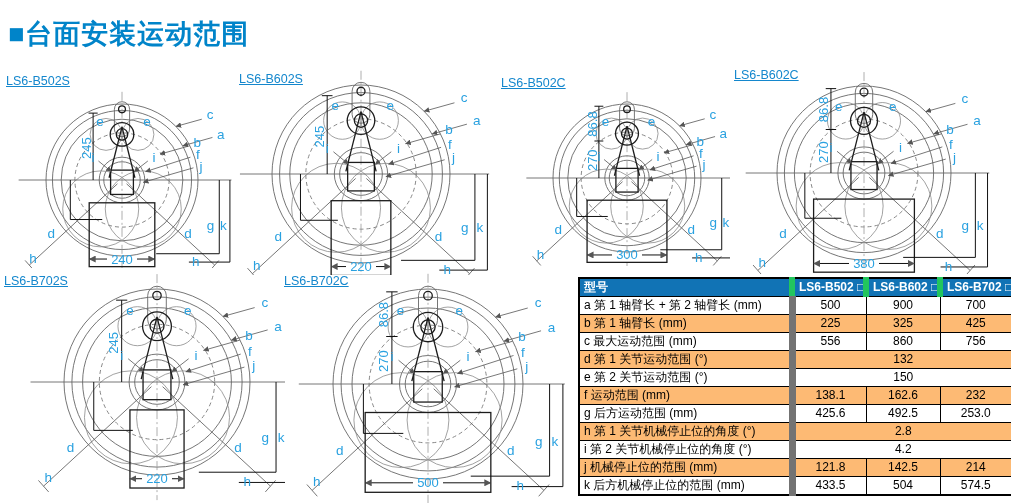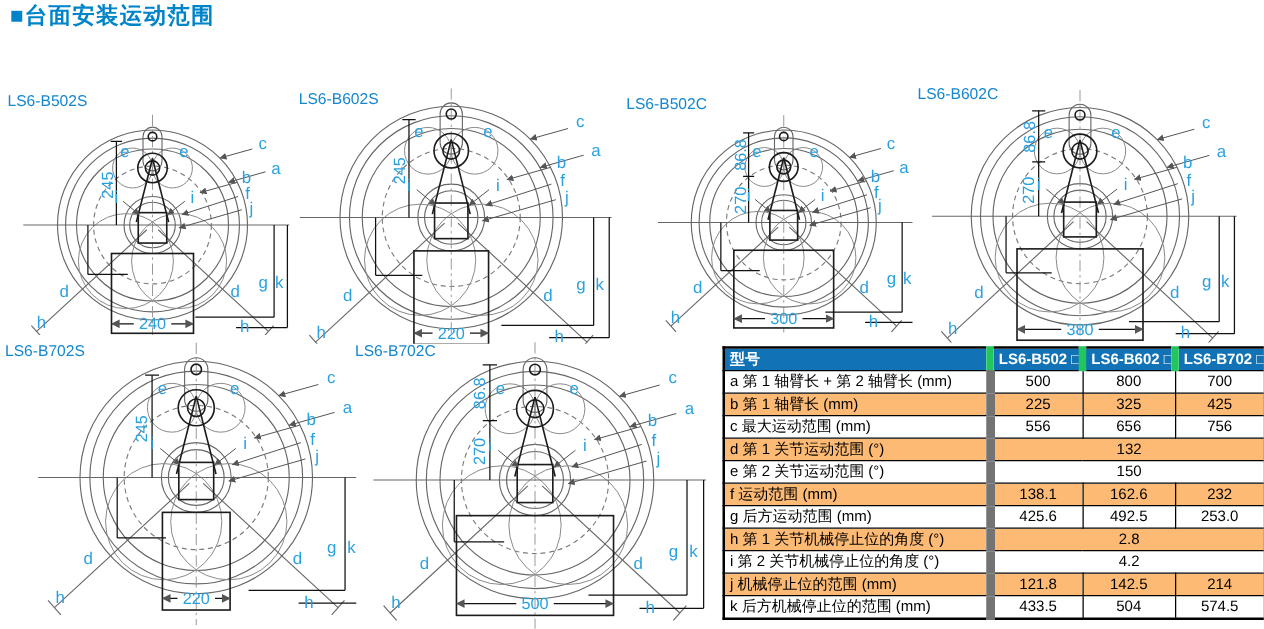--- a/index.html
+++ b/index.html
@@ -1,22 +1,22 @@
 <!DOCTYPE html>
 <html><head>
 <meta charset="utf-8">
 <style>
   html,body{margin:0;padding:0;}
   body{width:1011px;height:503px;background:#fff;position:relative;overflow:hidden;
        font-family:"Liberation Sans","DejaVu Sans",sans-serif;}
   .page{position:absolute;inset:0;}
-  h1.title{position:absolute;left:8px;top:0;margin:0;font-size:18px;font-weight:bold;
+  h1.title{position:absolute;left:8px;top:16px;margin:0;font-size:27px;font-weight:bold;
            color:#0084c9;letter-spacing:1px;}
   .diagram{position:absolute;}
-  .diagram .dtitle{position:absolute;left:4px;top:2px;font-size:12.5px;color:#1487cd;white-space:nowrap;}
+  .diagram .dtitle{position:absolute;left:4px;top:2px;font-size:12.5px;color:#1487cd;white-space:nowrap;text-decoration:underline;}
   .diagram svg{position:absolute;left:0;top:0;}
   
   .ln{stroke:#666;stroke-width:0.9;fill:none;}
   .lnl{stroke:#8a8a8a;stroke-width:0.8;fill:none;}
   .lnd{stroke:#7a7a7a;stroke-width:0.9;fill:none;stroke-dasharray:4 3;}
   .cl{stroke:#999;stroke-width:0.8;fill:none;stroke-dasharray:9 3 2 3;}
   .arm{stroke:#1c1c1c;stroke-width:1.3;fill:none;}
   .brk{stroke:#111;stroke-width:1;fill:none;}
   .ldr{stroke:#555;stroke-width:0.8;fill:none;}
   text.lb{fill:#29a1e0;font-size:13.5px;font-family:"Liberation Sans",sans-serif;}
@@ -493,33 +493,33 @@
         <th>型号</th>
         <th class="model">LS6-B502 □</th>
         <th class="model">LS6-B602 □</th>
         <th class="model">LS6-B702 □</th>
       </tr>
     </thead>
     <tbody id="spec-body">
         <tr>
           <td class="lab">a 第 1 轴臂长 + 第 2 轴臂长 (mm)</td>
           <td class="val">500</td>
-          <td class="val">800</td>
+          <td class="val">900</td>
           <td class="val">700</td>
         </tr>
         <tr class="stripe">
           <td class="lab">b 第 1 轴臂长 (mm)</td>
           <td class="val">225</td>
           <td class="val">325</td>
           <td class="val">425</td>
         </tr>
         <tr>
           <td class="lab">c 最大运动范围 (mm)</td>
           <td class="val">556</td>
-          <td class="val">656</td>
+          <td class="val">860</td>
           <td class="val">756</td>
         </tr>
         <tr class="stripe">
           <td class="lab">d 第 1 关节运动范围 (°)</td>
           <td class="val" colspan="3">132</td>
         </tr>
         <tr>
           <td class="lab">e 第 2 关节运动范围 (°)</td>
           <td class="val" colspan="3">150</td>
         </tr>

